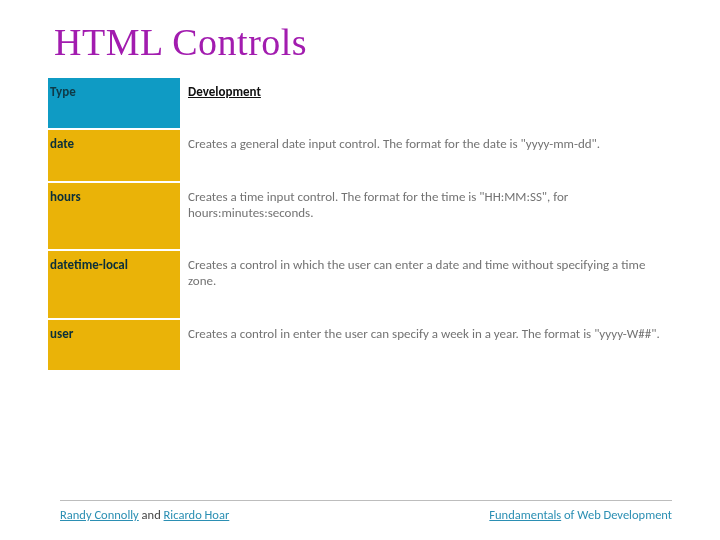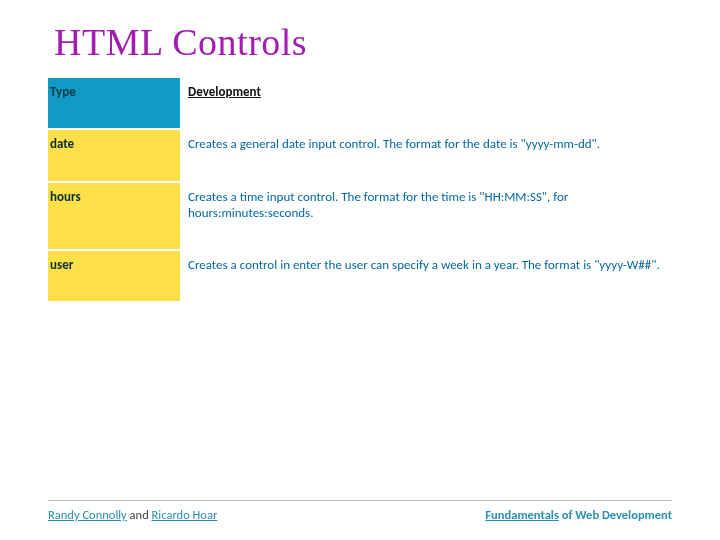--- a/index.html
+++ b/index.html
@@ -6,28 +6,28 @@
   html, body { width: 720px; height: 540px; background: #fff; font-family: Calibri, "Segoe UI", Arial, sans-serif; color: #111; }
   .slide { width: 720px; height: 540px; position: relative; padding: 20px 48px 0 48px; }
   .title { font-family: "Times New Roman", Georgia, serif; font-size: 38px; font-weight: 400; letter-spacing: 0.5px; margin: 0 0 14px 6px; color: #a21caf; }
   table { width: 100%; border-collapse: collapse; }
   th, td { text-align: left; vertical-align: top; font-size: 13px; line-height: 1.25; }
   th.col-type, td.col-type { width: 132px; padding: 6px 6px 28px 2px; font-weight: 700; border-bottom: 2px solid #fff; }
   th.col-desc, td.col-desc { padding: 6px 4px 28px 8px; border-bottom: 2px solid #fff; }
   thead th { background: #fff; border-bottom: 2px solid #fff; padding-bottom: 6px; }
   thead th.col-type { background: #0f9bc4; color: #0f3a47; }
   thead th.col-desc { font-weight: 700; text-decoration: underline; }
-  tbody td.col-type { background: #fde047; color: #0a2f3a; }
-  tbody td.col-desc { color: #0369a1; padding-right: 4px; }
-  .footer { position: absolute; left: 48px; right: 48px; bottom: 18px; margin-top: 36px; }
+  tbody td.col-type { background: #eab308; color: #0a2f3a; }
+  tbody td.col-desc { color: #737373; padding-right: 4px; }
+  .footer { position: absolute; left: 60px; right: 48px; bottom: 18px; margin-top: 36px; }
   .footer-line { border: none; border-top: 1px solid #bdbdbd; margin-bottom: 6px; }
   .footer-row { display: flex; justify-content: space-between; font-size: 12.5px; }
   .footer-left { color: #444; }
   .footer-left .u { color: #2b8fb3; text-decoration: underline; }
-  .footer-right { color: #2b8fb3; font-weight: bold; }
+  .footer-right { color: #2b8fb3; }
   .footer-right .u { text-decoration: underline; }
 </style>
 </head>
 <body>
 
 <div class="slide">
   <h1 class="title">HTML Controls</h1>
 
   <table>
     <thead>
@@ -39,20 +39,24 @@
     <tbody>
       <tr>
         <td class="col-type">date</td>
         <td class="col-desc">Creates a general date input control. The format for the date is "yyyy-mm-dd".</td>
       </tr>
       <tr>
         <td class="col-type">hours</td>
         <td class="col-desc">Creates a time input control. The format for the time is "HH:MM:SS", for hours:minutes:seconds.</td>
       </tr>
       <tr>
+        <td class="col-type">datetime-local</td>
+        <td class="col-desc">Creates a control in which the user can enter a date and time without specifying a time zone.</td>
+      </tr>
+      <tr>
         <td class="col-type">user</td>
         <td class="col-desc">Creates a control in enter the user can specify a week in a year. The format is "yyyy-W##".</td>
       </tr>
     </tbody>
   </table>
 
   <div class="footer">
     <hr class="footer-line">
     <div class="footer-row">
       <div class="footer-left">

